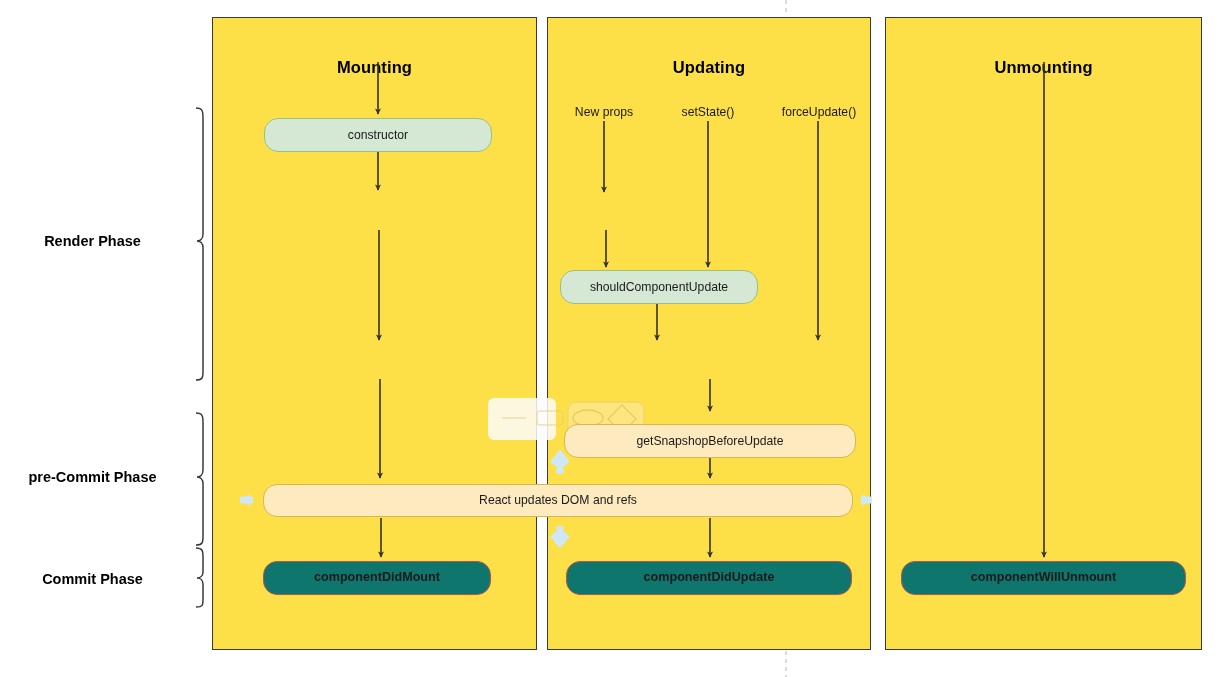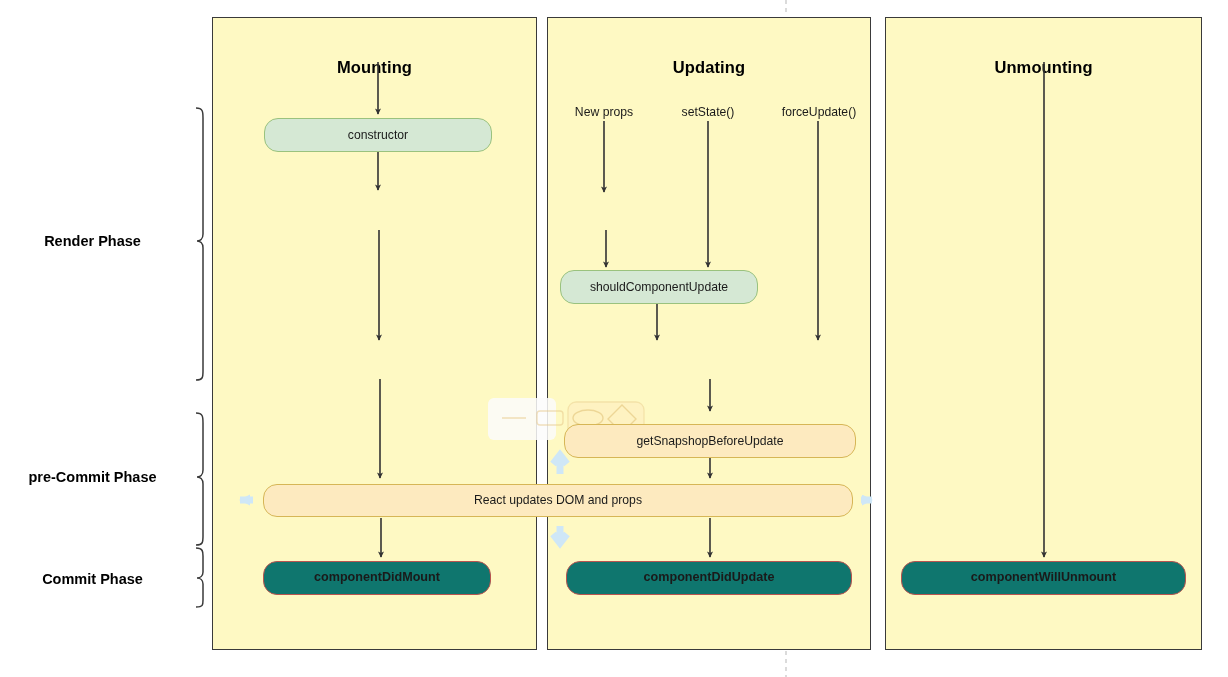--- a/index.html
+++ b/index.html
@@ -14,21 +14,21 @@
     position: relative;
     width: 1228px;
     height: 677px;
     background: #ffffff;
     overflow: hidden;
   }
 
   
   .column {
     position: absolute;
-    background: #fef9c3;
+    background: #fde047;
     border: 1.6px solid #3a3a3a;
     box-sizing: border-box;
   }
   .col-mounting   { left: 212px; top: 17px; width: 325px; height: 633px; }
   .col-updating   { left: 547px; top: 17px; width: 324px; height: 633px; }
   .col-unmounting { left: 885px; top: 17px; width: 317px; height: 633px; }
 
   .col-title {
     position: absolute;
     top: 40px;
@@ -179,21 +179,21 @@
   </svg>
 
   <div class="node green" style="left:264px; top:118px; width:228px; height:34px;">constructor</div>
 
 
   <div class="node green" style="left:560px; top:270px; width:198px; height:34px;">shouldComponentUpdate</div>
 
 
   <div class="node yellow" style="left:564px; top:424px; width:292px; height:34px;">getSnapshopBeforeUpdate</div>
 
-  <div class="node yellow" style="left:263px; top:484px; width:590px; height:33px;">React updates DOM and props</div>
+  <div class="node yellow" style="left:263px; top:484px; width:590px; height:33px;">React updates DOM and refs</div>
 
   <div class="node red" style="left:263px; top:561px; width:228px; height:34px;">componentDidMount</div>
 
   <div class="node red" style="left:566px; top:561px; width:286px; height:34px;">componentDidUpdate</div>
 
   <div class="node red" style="left:901px; top:561px; width:285px; height:34px;">componentWillUnmount</div>
 
   <div class="trigger-label" style="left:604px; top:105px;">New props</div>
   <div class="trigger-label" style="left:708px; top:105px;">setState()</div>
   <div class="trigger-label" style="left:819px; top:105px;">forceUpdate()</div>

